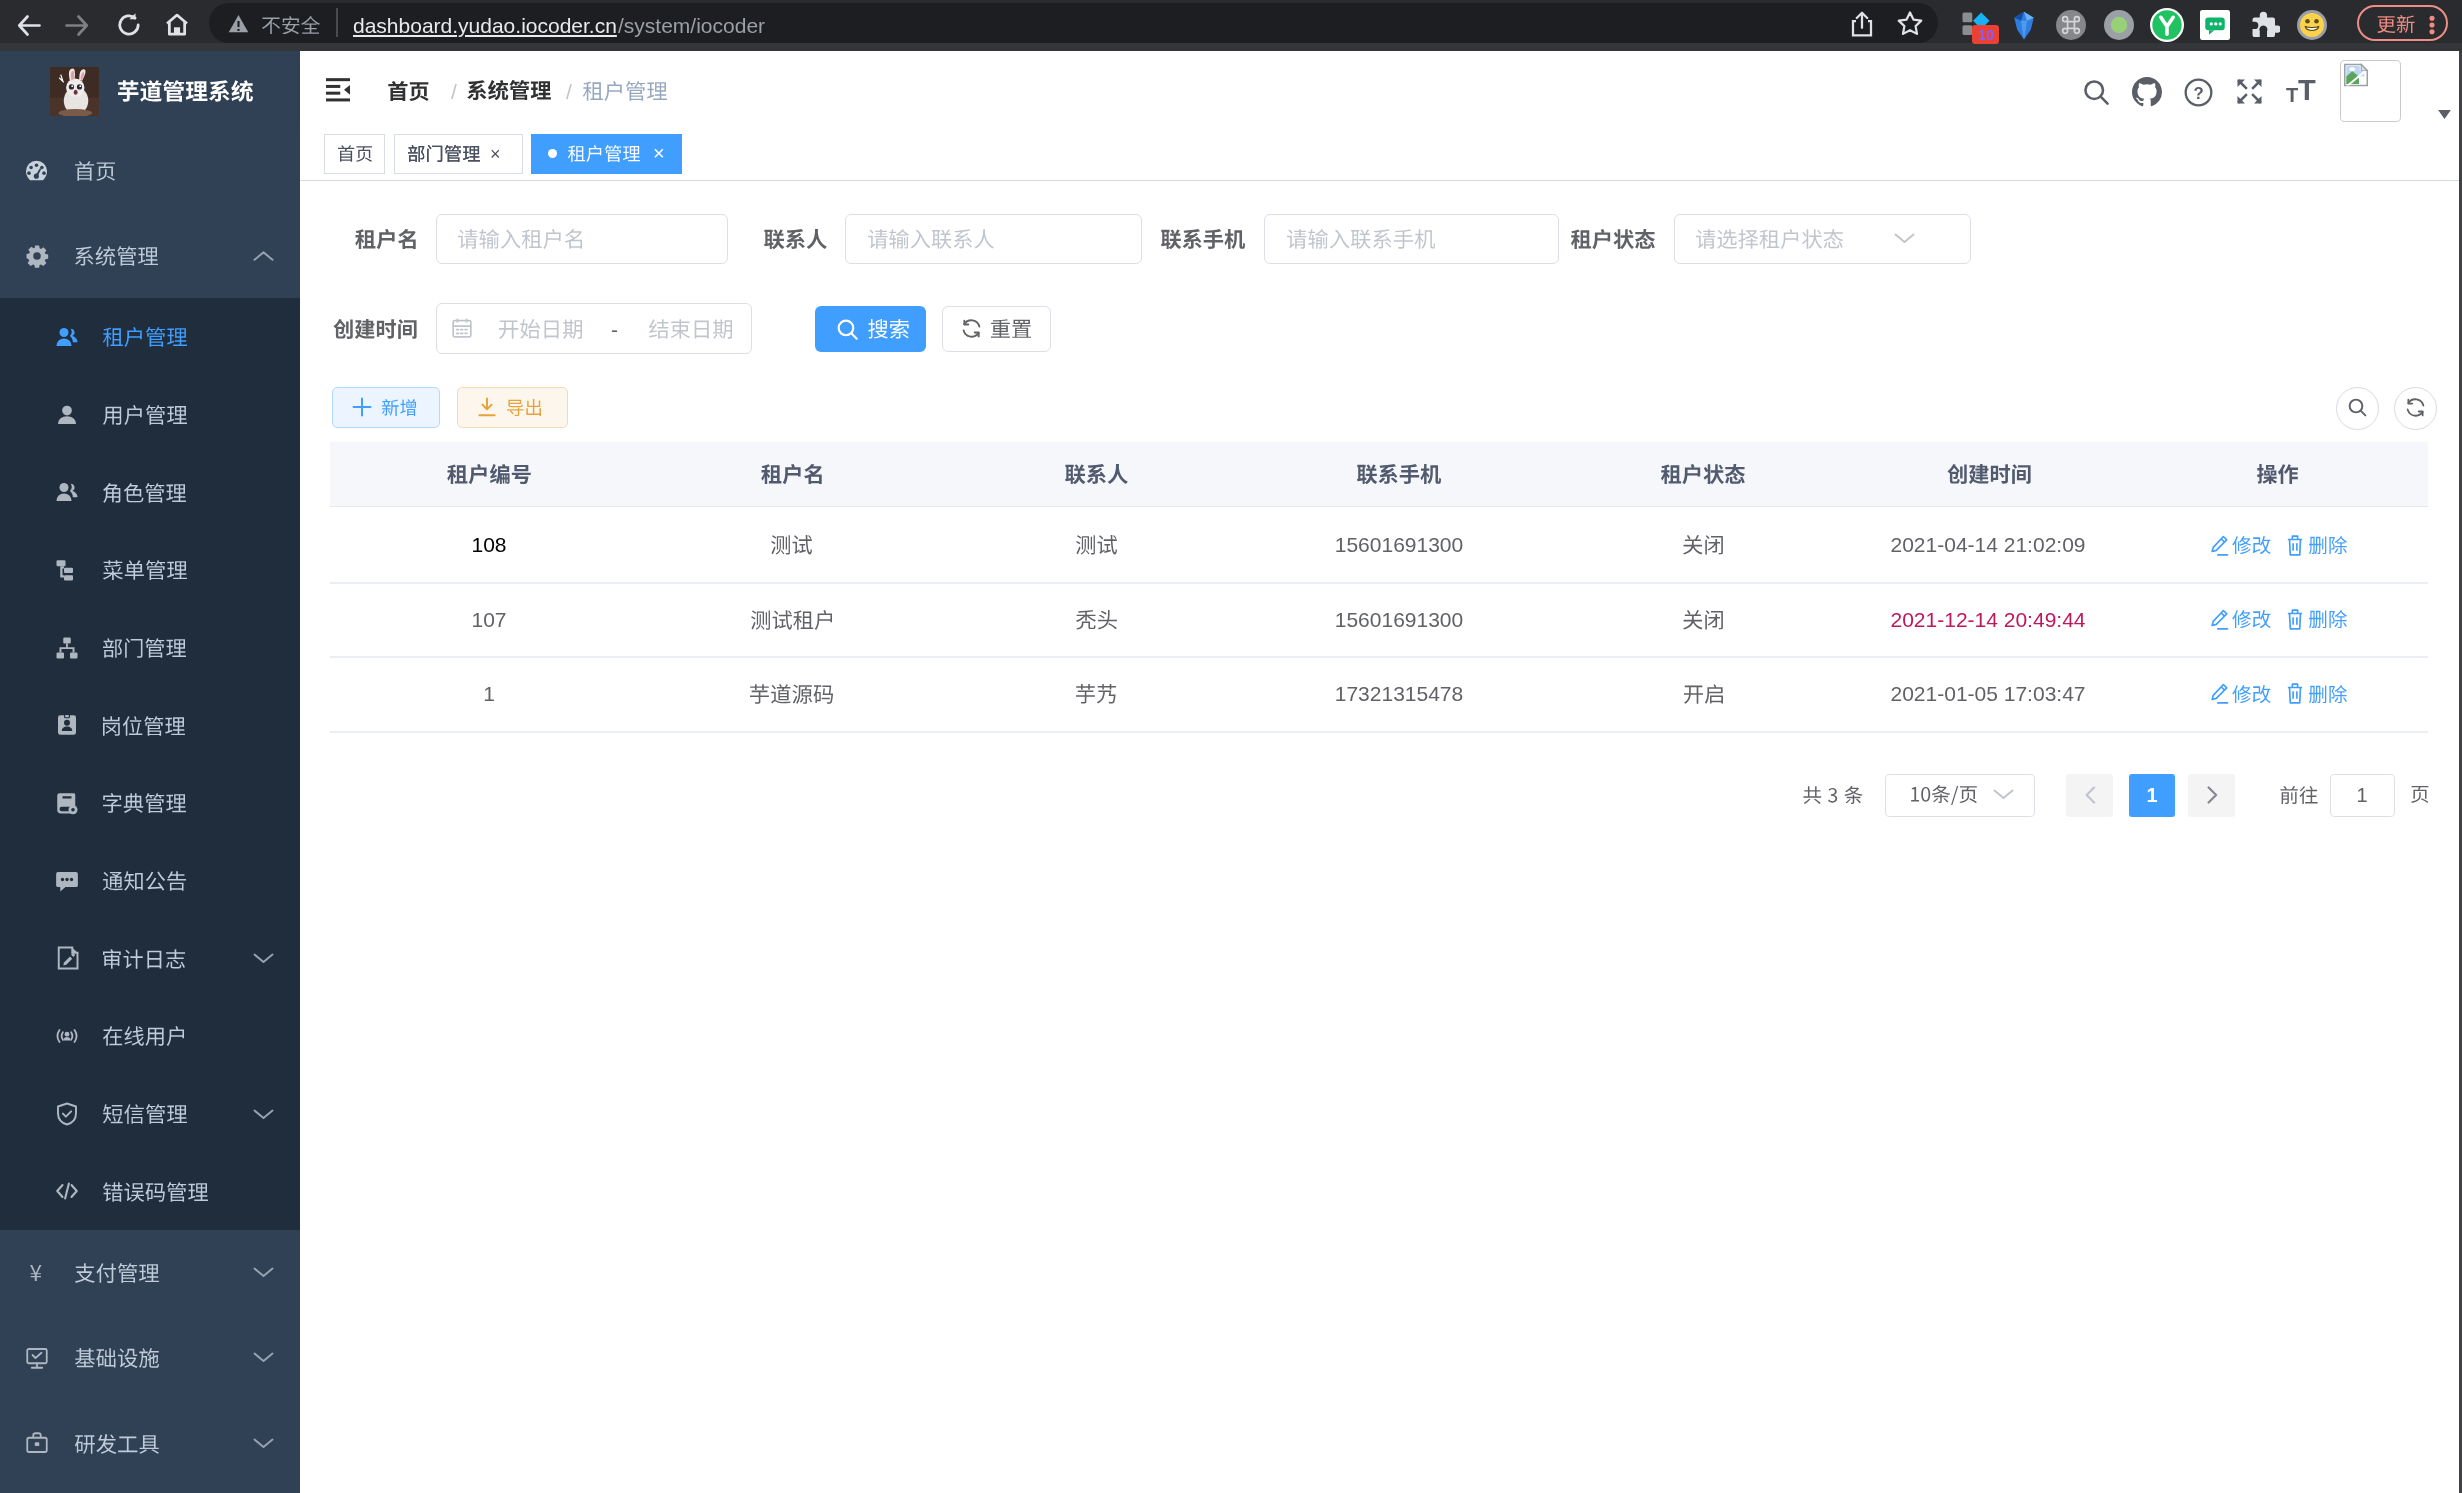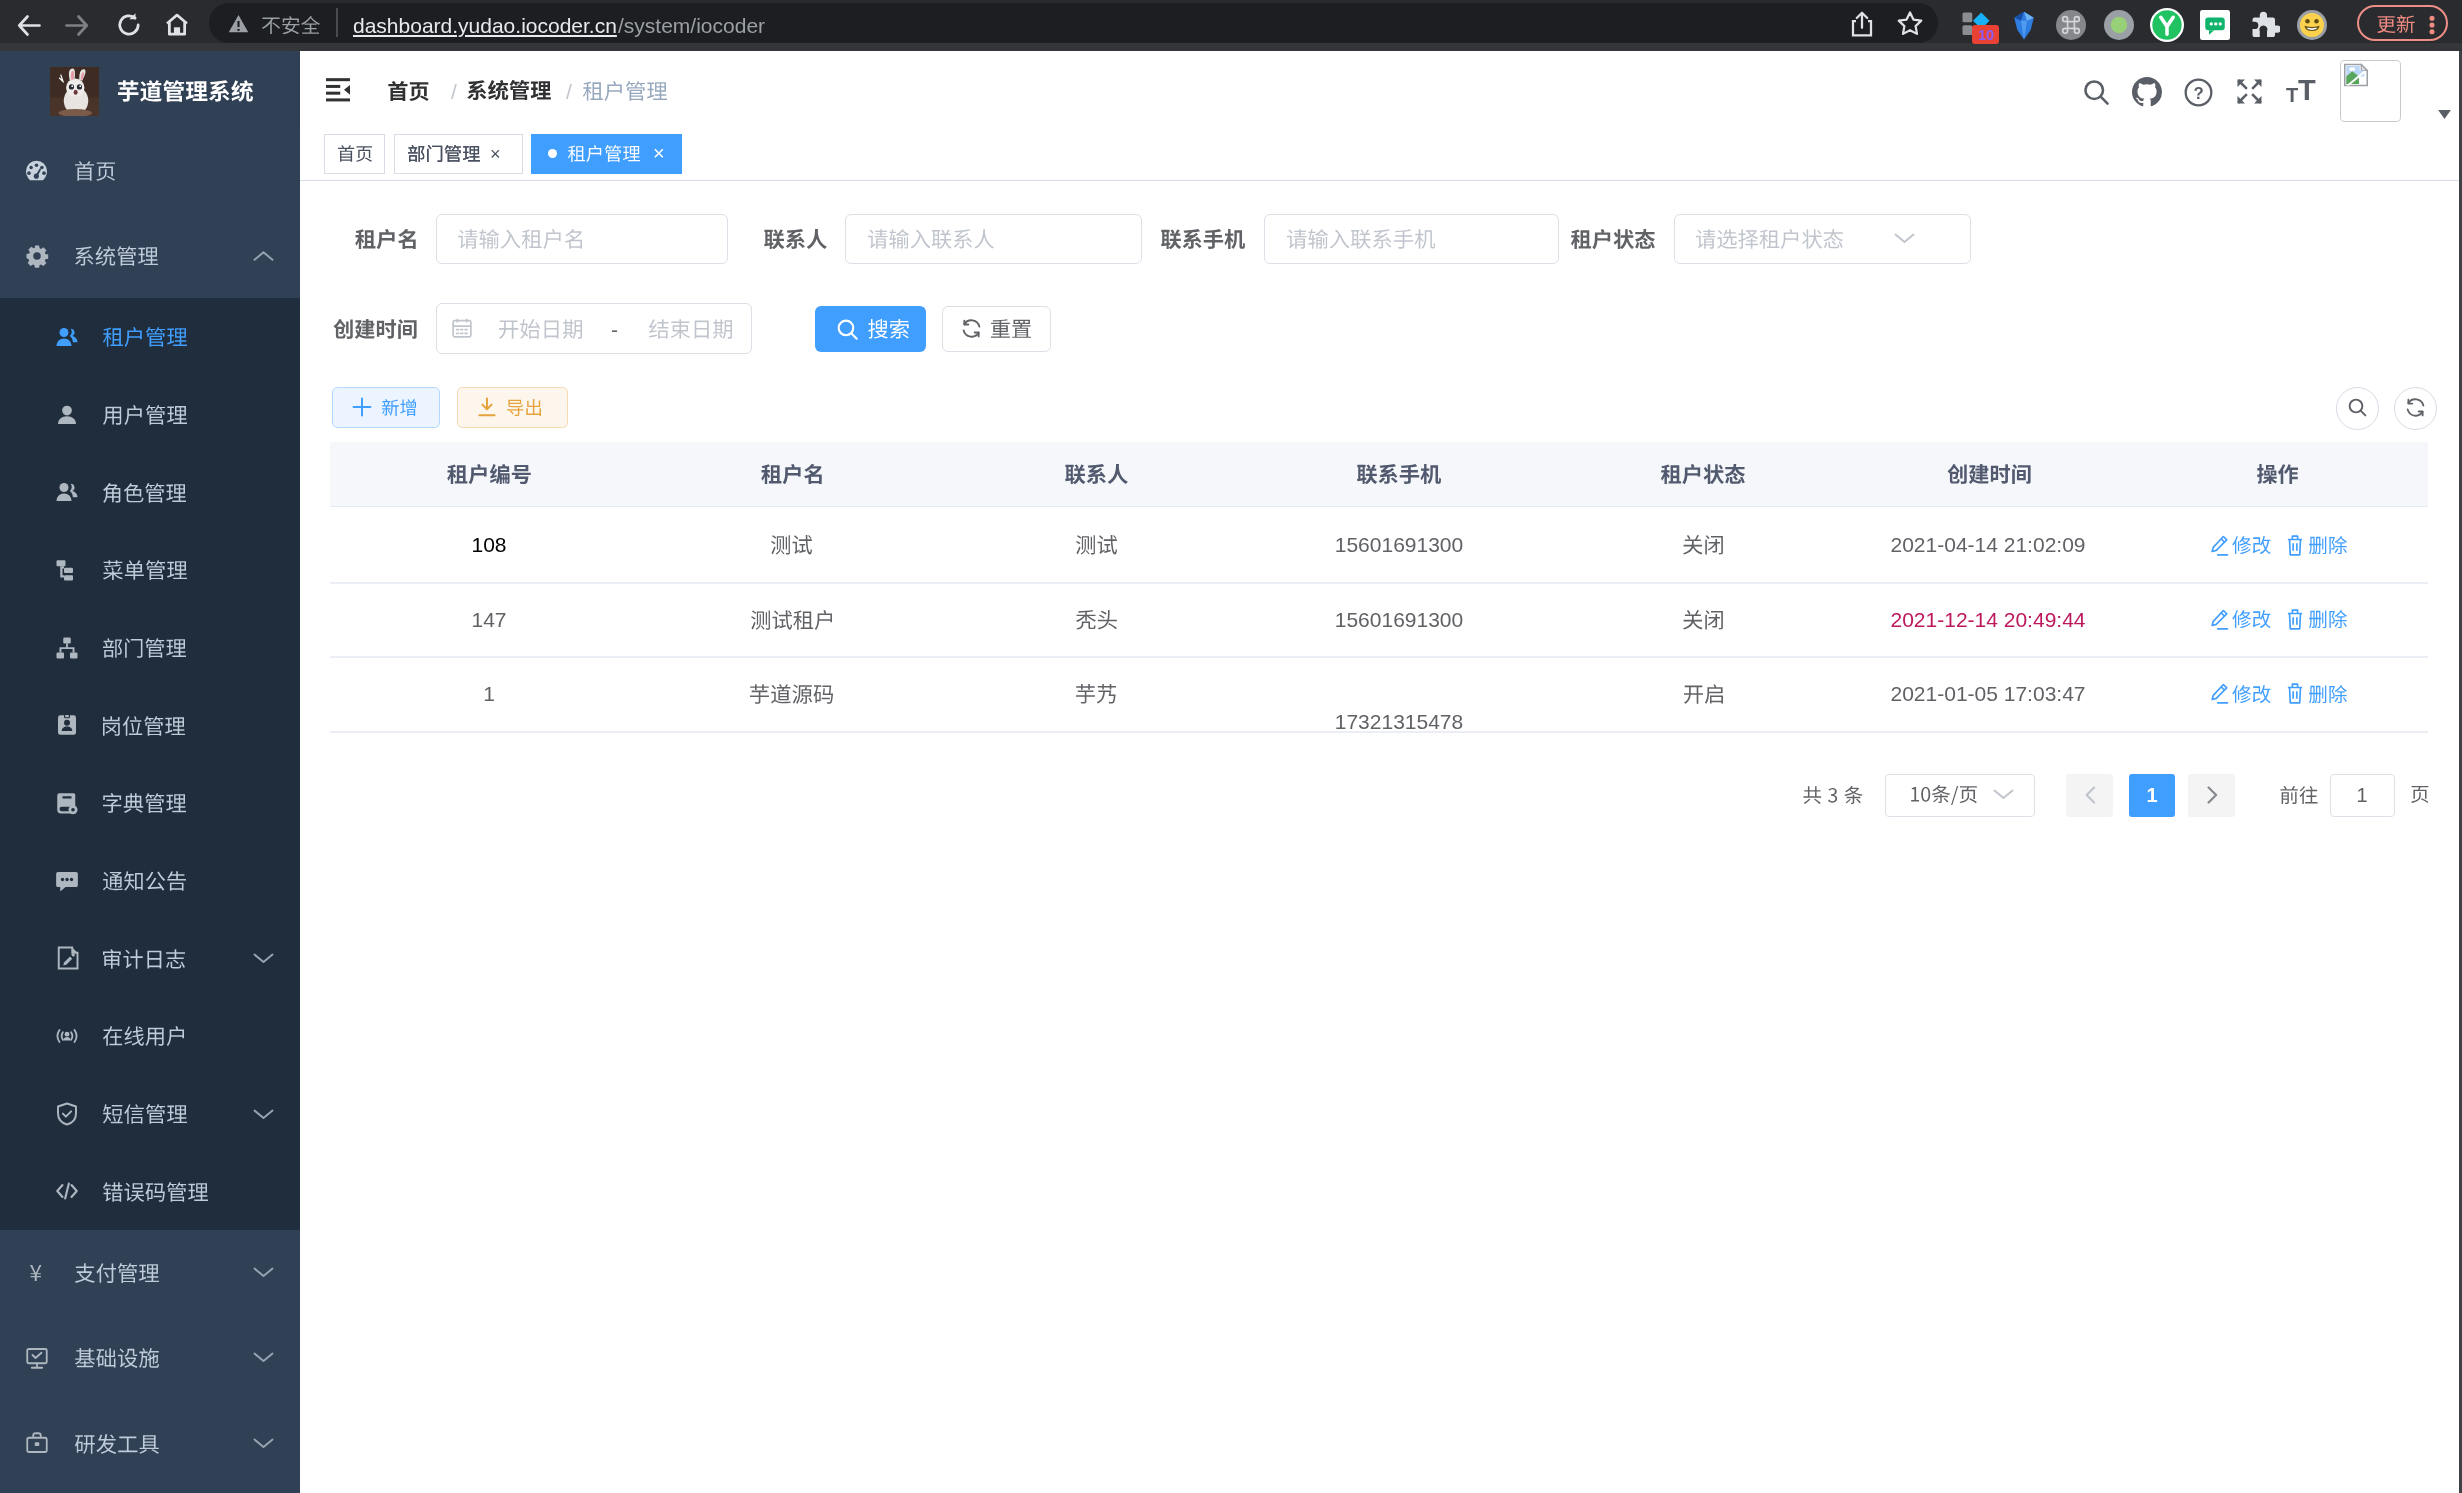--- a/index.html
+++ b/index.html
@@ -492,21 +492,21 @@
     <path d="M17.6 11.8C16.2 13.2 13.6 14.4 11.3 15.1C11.6 15.4 12.1 15.9 12.4 16.3C14.8 15.4 17.5 14.1 19.1 12.5ZM20.1 14.4C18.4 16.2 14.9 17.7 11.6 18.5C12 18.9 12.4 19.4 12.6 19.8C16.1 18.8 19.6 17.2 21.6 15ZM22.5 17.2C20.2 19.9 15.4 21.6 10.2 22.3C10.6 22.7 11 23.4 11.2 23.9C16.7 22.9 21.6 21 24.2 17.9ZM7.4 7.3L7.4 19.8L9.1 19.8L9.1 7.3ZM13.9 4.5L21.1 4.5C20.2 5.9 19 7.2 17.5 8.1C15.9 7 14.7 5.8 13.9 4.5ZM14.2 0C13.1 2.8 11.2 5.5 9.1 7.3C9.5 7.5 10.3 8.1 10.6 8.4C11.4 7.7 12.2 6.8 12.9 5.9C13.7 6.9 14.7 8 15.9 9C13.9 10.1 11.5 10.8 9.1 11.3C9.5 11.6 9.9 12.3 10.1 12.8C12.7 12.2 15.2 11.4 17.4 10.1C19.1 11.2 21.2 12 23.7 12.6C23.9 12.2 24.4 11.4 24.8 11.1C22.5 10.6 20.6 9.9 19 9.1C21 7.6 22.6 5.7 23.6 3.4L22.5 2.8L22.1 2.9L14.8 2.9C15.3 2.1 15.6 1.3 16 0.5ZM5.6 0.2C4.3 4.2 2.3 8.2 0 10.8C0.3 11.3 0.9 12.3 1 12.8C1.9 11.8 2.7 10.6 3.5 9.4L3.5 23.9L5.3 23.9L5.3 5.9C6.1 4.2 6.8 2.4 7.4 0.7ZM41.1 6.7L46.5 6.7C45.9 10.1 45.1 12.9 43.8 15.3C42.6 12.9 41.7 10 41 6.9ZM27.5 1.8L27.5 3.8L34.8 3.8L34.8 9.3L27.8 9.3L27.8 19.2C27.8 20.1 27.4 20.5 27 20.7C27.3 21.2 27.6 22.1 27.8 22.7C28.4 22.2 29.3 21.7 36.9 18.8C36.8 18.4 36.7 17.6 36.7 17L29.8 19.4L29.8 11.2L36.6 11.2L36.5 11.4C36.9 11.7 37.7 12.4 38 12.8C38.7 11.9 39.3 10.8 39.9 9.7C40.6 12.5 41.5 15 42.7 17.2C41.1 19.3 39.1 21 36.3 22.3C36.7 22.7 37.3 23.6 37.5 24.1C40.1 22.7 42.2 21.1 43.8 19C45.3 21 47.1 22.7 49.3 23.8C49.6 23.3 50.2 22.6 50.6 22.2C48.3 21.1 46.5 19.4 45 17.3C46.7 14.4 47.8 10.9 48.5 6.7L50.2 6.7L50.2 4.8L41.8 4.8C42.2 3.4 42.6 1.9 42.9 0.4L41 0C40.2 4.3 38.7 8.4 36.7 11.1L36.7 1.8Z" fill="#409eff"></path>
   </svg>
 <svg class="abs" style="left:2287px;top:535px" width="16" height="21" viewBox="0 0 21 28" fill="none" stroke="#409eff" stroke-width="2.2">
     <path d="M1 6h19M7 6V1.5h7V6M3.2 6l1 20.5h12.6l1-20.5" stroke-linejoin="round"></path>
     <path d="M8 11v10M13 11v10"></path>
   </svg>
 <svg class="t" style="left:2309px;top:536px" width="38" height="18.3" viewBox="0 0 50.3 24.1">
     <path d="M17.4 3.1L17.4 17.8L19 17.8L19 3.1ZM21.2 0.6L21.2 21.9C21.2 22.3 21.1 22.4 20.7 22.4C20.4 22.4 19.3 22.4 18 22.4C18.3 22.9 18.6 23.6 18.6 24.1C20.3 24.1 21.3 24 22 23.8C22.6 23.5 22.9 23 22.9 21.9L22.9 0.6ZM0.1 10.3L0.1 12.1L1.8 12.1L1.8 13.4C1.8 16.6 1.7 20.5 0 23.1C0.4 23.3 1.1 23.8 1.4 24.1C3.2 21.3 3.4 16.8 3.4 13.4L3.4 12.1L5.8 12.1L5.8 21.7C5.8 22 5.7 22.1 5.5 22.1C5.2 22.1 4.4 22.1 3.4 22.1C3.7 22.5 3.9 23.3 3.9 23.8C5.3 23.8 6.2 23.8 6.7 23.5C7.3 23.2 7.5 22.6 7.5 21.7L7.5 12.1L9.3 12.1L9.3 12.3C9.3 15.7 9.2 20.2 7.7 23.2C8.1 23.4 8.9 23.8 9.2 24.1C10.7 20.9 10.9 15.9 10.9 12.3L10.9 12.1L13.4 12.1L13.4 21.7C13.4 22 13.3 22.1 13 22.1C12.7 22.1 11.9 22.1 10.9 22.1C11.2 22.6 11.4 23.3 11.4 23.8C12.8 23.8 13.7 23.8 14.2 23.5C14.8 23.2 15 22.6 15 21.7L15 12.1L16.4 12.1L16.4 10.3L15 10.3L15 1L9.3 1L9.3 10.3L7.5 10.3L7.5 1L1.8 1L1.8 10.3ZM3.4 2.8L5.8 2.8L5.8 10.3L3.4 10.3ZM10.9 2.8L13.4 2.8L13.4 10.3L10.9 10.3ZM37.3 16.3C36.4 18.1 35.1 20.1 33.7 21.4C34.2 21.7 34.9 22.2 35.2 22.5C36.6 21.1 38 18.8 39.1 16.8ZM44.9 16.8C46.2 18.5 47.8 20.8 48.6 22.3L50.1 21.4C49.4 19.9 47.8 17.7 46.3 16.1ZM27 1.2L27 24L28.8 24L28.8 3L32.1 3C31.5 4.7 30.7 7 29.9 8.9C31.9 10.9 32.4 12.7 32.4 14.1C32.4 15 32.2 15.7 31.8 16C31.6 16.1 31.3 16.2 30.9 16.2C30.5 16.2 30 16.2 29.3 16.2C29.6 16.7 29.8 17.4 29.8 17.9C30.4 17.9 31.1 17.9 31.7 17.9C32.2 17.8 32.7 17.7 33.1 17.4C33.8 16.8 34.1 15.8 34.1 14.3C34.1 12.7 33.6 10.8 31.6 8.7C32.6 6.6 33.6 4.1 34.4 1.9L33.1 1.1L32.9 1.2ZM34.6 13.1L34.6 14.8L41.5 14.8L41.5 21.8C41.5 22.2 41.4 22.3 40.9 22.3C40.6 22.3 39.3 22.3 37.9 22.3C38.2 22.8 38.4 23.6 38.5 24.1C40.4 24.1 41.6 24 42.4 23.7C43.1 23.5 43.3 22.9 43.3 21.8L43.3 14.8L49.8 14.8L49.8 13.1L43.3 13.1L43.3 9.9L47.3 9.9L47.3 8.2L37.1 8.2L37.1 9.9L41.5 9.9L41.5 13.1ZM42.2 0C40.5 3.1 37.2 6.1 33.9 7.8C34.4 8.2 34.9 8.8 35.2 9.2C37.8 7.7 40.3 5.5 42.2 3C44.5 5.8 46.7 7.5 49 9C49.3 8.4 49.9 7.8 50.3 7.4C47.9 6.1 45.5 4.4 43.2 1.6L43.8 0.6Z" fill="#409eff"></path>
   </svg>
 <div class="abs" style="left:330px;top:656px;width:2098px;height:1.5px;background:#ebeef5"></div>
-<span class="s" style="left:489px;top:609px;font:400 21px 'Liberation Sans',sans-serif;color:#606266;line-height:21px;transform:translateX(-50%);">147</span>
+<span class="s" style="left:489px;top:609px;font:400 21px 'Liberation Sans',sans-serif;color:#606266;line-height:21px;transform:translateX(-50%);">107</span>
 <svg class="t" style="left:751px;top:610px" width="81" height="20" viewBox="0 0 106.6 26.1">
     <path d="M12.5 21.1C14 22.5 15.6 24.4 16.4 25.7L17.8 24.8C17 23.5 15.3 21.6 13.9 20.3ZM7.7 1.8L7.7 19.3L9.3 19.3L9.3 3.4L15.4 3.4L15.4 19.3L17.1 19.3L17.1 1.8ZM23.2 0.5L23.2 23.5C23.2 23.9 23 24 22.7 24C22.3 24.1 20.9 24.1 19.5 24C19.7 24.5 20 25.3 20.1 25.8C22 25.8 23.2 25.8 24 25.5C24.7 25.1 24.9 24.6 24.9 23.5L24.9 0.5ZM19.4 2.7L19.4 19.4L21.1 19.4L21.1 2.7ZM11.4 5.4L11.4 15.3C11.4 18.7 10.9 22.2 6.2 24.6C6.5 24.8 7 25.5 7.2 25.8C12.3 23.3 13 19.1 13 15.3L13 5.4ZM1.2 1.9C2.8 2.8 4.8 4.1 5.7 5L7 3.3C6 2.5 4 1.3 2.5 0.4ZM0 9.5C1.5 10.4 3.6 11.6 4.6 12.5L5.9 10.8C4.8 10 2.7 8.8 1.2 8ZM0.6 24.4L2.5 25.5C3.6 23 5 19.5 6 16.6L4.4 15.5C3.2 18.6 1.7 22.3 0.6 24.4ZM30.3 2C31.7 3.2 33.5 5 34.4 6.1L35.8 4.7C35 3.6 33.2 1.9 31.7 0.7ZM48.7 1.4C49.9 2.6 51.2 4.3 51.7 5.4L53.3 4.4C52.6 3.3 51.3 1.7 50.1 0.5ZM28.3 8.9L28.3 10.9L32.2 10.9L32.2 21C32.2 22.2 31.4 23 30.9 23.4C31.2 23.8 31.8 24.7 31.9 25.2C32.4 24.7 33.1 24.2 37.9 20.9C37.7 20.5 37.5 19.7 37.3 19.2L34.2 21.2L34.2 8.9ZM45.7 0.3L45.9 6L36.6 6L36.6 8L46 8C46.5 18.5 47.8 25.7 51.3 25.8C52.3 25.8 53.5 24.6 54 19.9C53.6 19.7 52.7 19.2 52.3 18.8C52.2 21.5 51.8 23.1 51.3 23.1C49.6 23 48.5 16.6 48 8L53.8 8L53.8 6L48 6C47.9 4.1 47.9 2.2 47.9 0.3ZM37 22L37.6 23.9C40 23.2 43 22.3 45.9 21.5L45.7 19.6L42.4 20.5L42.4 14L45 14L45 12.1L37.5 12.1L37.5 14L40.5 14L40.5 21.1ZM68.3 1.7L68.3 23L65.4 23L65.4 25L81.8 25L81.8 23L79.2 23L79.2 1.7ZM70.3 23L70.3 17.6L77 17.6L77 23ZM70.3 10.5L77 10.5L77 15.7L70.3 15.7ZM70.3 8.6L70.3 3.7L77 3.7L77 8.6ZM65.4 0.5C63.3 1.5 59.6 2.3 56.4 2.8C56.6 3.2 56.9 3.9 57 4.4C58.2 4.3 59.5 4.1 60.7 3.8L60.7 8L56.1 8L56.1 10L60.5 10C59.4 13.2 57.5 16.9 55.7 18.8C56.1 19.3 56.6 20.2 56.8 20.8C58.2 19 59.6 16.3 60.7 13.5L60.7 25.8L62.7 25.8L62.7 12.8C63.7 14.2 64.9 16.2 65.4 17.1L66.7 15.5C66.1 14.6 63.5 11.3 62.7 10.5L62.7 10L66.6 10L66.6 8L62.7 8L62.7 3.4C64.2 3.1 65.5 2.7 66.6 2.2ZM89.9 6.4L104.5 6.4L104.5 12.1L89.8 12.1L89.9 10.6ZM95.3 0.5C95.8 1.8 96.5 3.3 96.8 4.5L87.7 4.5L87.7 10.6C87.7 14.8 87.3 20.6 83.9 24.8C84.4 25 85.3 25.7 85.7 26.1C88.5 22.7 89.4 18.1 89.7 14L104.5 14L104.5 15.9L106.6 15.9L106.6 4.5L97.7 4.5L99 4.1C98.7 3 98 1.3 97.3 0Z" fill="#606266"></path>
   </svg>
 <svg class="t" style="left:1076px;top:610px" width="41" height="19.5" viewBox="0 0 53.6 25.6">
     <path d="M7.6 15.1C7.5 21.2 6.8 23 0.4 23.9C0.8 24.3 1.3 25.1 1.5 25.6C8 24.6 9.4 22.5 9.7 17L16.2 17L16.2 22.4C16.2 24.5 16.8 25.1 19.2 25.1C19.7 25.1 22.3 25.1 22.8 25.1C24.8 25.1 25.4 24.2 25.6 20.6C25 20.5 24.2 20.2 23.7 19.8C23.7 22.8 23.5 23.2 22.6 23.2C22 23.2 19.9 23.2 19.5 23.2C18.5 23.2 18.3 23.1 18.3 22.3L18.3 15.1ZM21.5 0C17.1 0.9 9.2 1.5 2.8 1.7C3 2.2 3.2 2.9 3.3 3.5C6 3.4 9 3.3 12 3.1L12 6.1L0.7 6.1L0.7 8L9.7 8C7.3 10.6 3.6 12.8 0 13.8C0.4 14.3 1.1 15 1.4 15.6C5.4 14.2 9.5 11.4 12 8.1L12 14.2L14.1 14.2L14.1 8C16.7 11.1 20.9 13.9 24.7 15.3C25.1 14.8 25.7 14 26.1 13.6C22.7 12.5 19 10.4 16.5 8L25.5 8L25.5 6.1L14.1 6.1L14.1 2.9C17.2 2.6 20.2 2.3 22.5 1.8ZM42.1 18.8C45.9 20.6 49.8 23.1 52.1 25.2L53.5 23.6C51.2 21.6 47.1 19.1 43.2 17.2ZM32.5 2.6C34.7 3.5 37.5 4.9 38.8 6.1L40.1 4.4C38.7 3.2 35.8 1.9 33.6 1.1ZM29.9 7.7C32.2 8.6 34.9 10.2 36.3 11.3L37.6 9.7C36.2 8.5 33.4 7.1 31.2 6.2ZM28.7 12.7L28.7 14.7L40.6 14.7C39.1 19 35.8 22 28.6 23.7C29.1 24.2 29.7 25 29.9 25.5C37.8 23.5 41.3 19.8 42.8 14.7L53.6 14.7L53.6 12.7L43.3 12.7C44 9.1 44 4.9 44 0.1L41.9 0.1C41.9 5 41.9 9.2 41.1 12.7Z" fill="#606266"></path>
   </svg>
 <span class="s" style="left:1399px;top:609px;font:400 21px 'Liberation Sans',sans-serif;color:#606266;line-height:21px;transform:translateX(-50%);">15601691300</span>
 <svg class="t" style="left:1683px;top:610px" width="40" height="19.5" viewBox="0 0 52.2 25.6">
     <path d="M4.9 1C6.1 2.5 7.3 4.5 7.7 5.9L2.3 5.9L2.3 8L11.6 8L11.6 11.4C11.6 11.9 11.5 12.4 11.5 12.9L0.6 12.9L0.6 15L11.1 15C10.2 18 7.5 21.3 0 23.8C0.6 24.2 1.3 25.1 1.5 25.6C8.7 23.1 11.8 19.9 13.1 16.6C15.4 20.9 19.1 24 24.1 25.5C24.4 24.8 25 23.9 25.5 23.4C20.4 22.2 16.6 19.2 14.5 15L24.8 15L24.8 12.9L13.9 12.9L13.9 11.4L13.9 8L23.3 8L23.3 5.9L17.8 5.9C18.8 4.3 19.9 2.4 20.8 0.8L18.6 0C17.9 1.7 16.6 4.2 15.5 5.9L7.8 5.9L9.6 4.8C9.1 3.5 7.9 1.6 6.7 0.1ZM29.1 6.2L29.1 25.6L31.2 25.6L31.2 6.2ZM29.6 1.2C30.9 2.5 32.4 4.2 33 5.4L34.8 4.2C34.1 3.1 32.5 1.4 31.2 0.2ZM42.4 5.3L42.4 9.1L33.4 9.1L33.4 11.1L41.2 11.1C39.3 14.1 36 17.1 32.1 19C32.6 19.3 33.3 20 33.6 20.5C37.2 18.6 40.2 15.9 42.4 12.9L42.4 20.6C42.4 21 42.3 21.1 41.8 21.1C41.4 21.1 39.8 21.1 38.1 21.1C38.4 21.7 38.8 22.6 38.8 23.1C41.1 23.1 42.5 23.1 43.4 22.8C44.3 22.5 44.6 21.9 44.6 20.6L44.6 11.1L48.5 11.1L48.5 9.1L44.6 9.1L44.6 5.3ZM36.6 1.4L36.6 3.4L50.1 3.4L50.1 23C50.1 23.4 50 23.5 49.6 23.5C49.3 23.5 47.9 23.5 46.6 23.5C46.9 24 47.2 24.9 47.3 25.5C49.2 25.5 50.4 25.4 51.2 25.1C51.9 24.8 52.2 24.2 52.2 23L52.2 1.4Z" fill="#606266"></path>
   </svg>
@@ -527,21 +527,21 @@
     <path d="M17.4 3.1L17.4 17.8L19 17.8L19 3.1ZM21.2 0.6L21.2 21.9C21.2 22.3 21.1 22.4 20.7 22.4C20.4 22.4 19.3 22.4 18 22.4C18.3 22.9 18.6 23.6 18.6 24.1C20.3 24.1 21.3 24 22 23.8C22.6 23.5 22.9 23 22.9 21.9L22.9 0.6ZM0.1 10.3L0.1 12.1L1.8 12.1L1.8 13.4C1.8 16.6 1.7 20.5 0 23.1C0.4 23.3 1.1 23.8 1.4 24.1C3.2 21.3 3.4 16.8 3.4 13.4L3.4 12.1L5.8 12.1L5.8 21.7C5.8 22 5.7 22.1 5.5 22.1C5.2 22.1 4.4 22.1 3.4 22.1C3.7 22.5 3.9 23.3 3.9 23.8C5.3 23.8 6.2 23.8 6.7 23.5C7.3 23.2 7.5 22.6 7.5 21.7L7.5 12.1L9.3 12.1L9.3 12.3C9.3 15.7 9.2 20.2 7.7 23.2C8.1 23.4 8.9 23.8 9.2 24.1C10.7 20.9 10.9 15.9 10.9 12.3L10.9 12.1L13.4 12.1L13.4 21.7C13.4 22 13.3 22.1 13 22.1C12.7 22.1 11.9 22.1 10.9 22.1C11.2 22.6 11.4 23.3 11.4 23.8C12.8 23.8 13.7 23.8 14.2 23.5C14.8 23.2 15 22.6 15 21.7L15 12.1L16.4 12.1L16.4 10.3L15 10.3L15 1L9.3 1L9.3 10.3L7.5 10.3L7.5 1L1.8 1L1.8 10.3ZM3.4 2.8L5.8 2.8L5.8 10.3L3.4 10.3ZM10.9 2.8L13.4 2.8L13.4 10.3L10.9 10.3ZM37.3 16.3C36.4 18.1 35.1 20.1 33.7 21.4C34.2 21.7 34.9 22.2 35.2 22.5C36.6 21.1 38 18.8 39.1 16.8ZM44.9 16.8C46.2 18.5 47.8 20.8 48.6 22.3L50.1 21.4C49.4 19.9 47.8 17.7 46.3 16.1ZM27 1.2L27 24L28.8 24L28.8 3L32.1 3C31.5 4.7 30.7 7 29.9 8.9C31.9 10.9 32.4 12.7 32.4 14.1C32.4 15 32.2 15.7 31.8 16C31.6 16.1 31.3 16.2 30.9 16.2C30.5 16.2 30 16.2 29.3 16.2C29.6 16.7 29.8 17.4 29.8 17.9C30.4 17.9 31.1 17.9 31.7 17.9C32.2 17.8 32.7 17.7 33.1 17.4C33.8 16.8 34.1 15.8 34.1 14.3C34.1 12.7 33.6 10.8 31.6 8.7C32.6 6.6 33.6 4.1 34.4 1.9L33.1 1.1L32.9 1.2ZM34.6 13.1L34.6 14.8L41.5 14.8L41.5 21.8C41.5 22.2 41.4 22.3 40.9 22.3C40.6 22.3 39.3 22.3 37.9 22.3C38.2 22.8 38.4 23.6 38.5 24.1C40.4 24.1 41.6 24 42.4 23.7C43.1 23.5 43.3 22.9 43.3 21.8L43.3 14.8L49.8 14.8L49.8 13.1L43.3 13.1L43.3 9.9L47.3 9.9L47.3 8.2L37.1 8.2L37.1 9.9L41.5 9.9L41.5 13.1ZM42.2 0C40.5 3.1 37.2 6.1 33.9 7.8C34.4 8.2 34.9 8.8 35.2 9.2C37.8 7.7 40.3 5.5 42.2 3C44.5 5.8 46.7 7.5 49 9C49.3 8.4 49.9 7.8 50.3 7.4C47.9 6.1 45.5 4.4 43.2 1.6L43.8 0.6Z" fill="#409eff"></path>
   </svg>
 <div class="abs" style="left:330px;top:731px;width:2098px;height:1.5px;background:#ebeef5"></div>
 <span class="s" style="left:489px;top:683px;font:400 21px 'Liberation Sans',sans-serif;color:#606266;line-height:21px;transform:translateX(-50%);">1</span>
 <svg class="t" style="left:750px;top:684px" width="83" height="20" viewBox="0 0 108.7 25.9">
     <path d="M16 0.1L16 3L8.7 3L8.7 0.1L6.6 0.1L6.6 3L0.2 3L0.2 4.9L6.6 4.9L6.6 7.7L8.7 7.7L8.7 4.9L16 4.9L16 7.7L18.1 7.7L18.1 4.9L24.6 4.9L24.6 3L18.1 3L18.1 0.1ZM0 14.8L0 16.8L11.5 16.8L11.5 23.1C11.5 23.5 11.3 23.7 10.8 23.7C10.2 23.7 8.2 23.7 6.1 23.7C6.5 24.2 6.8 25.1 6.9 25.8C9.5 25.8 11.3 25.7 12.2 25.4C13.2 25.1 13.6 24.4 13.6 23.1L13.6 16.8L24.8 16.8L24.8 14.8L13.6 14.8L13.6 10.5L22.8 10.5L22.8 8.5L2.2 8.5L2.2 10.5L11.5 10.5L11.5 14.8ZM28.2 2.2C29.7 3.6 31.4 5.7 32.2 6.9L33.9 5.8C33.1 4.5 31.3 2.5 29.8 1.2ZM39.1 13.3L48.5 13.3L48.5 15.7L39.1 15.7ZM39.1 17.2L48.5 17.2L48.5 19.5L39.1 19.5ZM39.1 9.5L48.5 9.5L48.5 11.8L39.1 11.8ZM37.2 7.9L37.2 21.1L50.6 21.1L50.6 7.9L43.9 7.9C44.2 7.2 44.5 6.4 44.9 5.6L52.9 5.6L52.9 3.8L47.7 3.8C48.4 2.9 49.1 1.8 49.7 0.7L47.7 0.1C47.2 1.2 46.3 2.7 45.6 3.8L40.3 3.8L41.8 3.1C41.4 2.3 40.5 0.9 39.7 0L38 0.8C38.7 1.7 39.5 2.9 39.9 3.8L35.1 3.8L35.1 5.6L42.5 5.6C42.4 6.3 42.1 7.2 41.9 7.9ZM33.7 10.1L27.8 10.1L27.8 12.1L31.7 12.1L31.7 20.8C30.5 21.2 29 22.4 27.6 23.8L28.9 25.5C30.3 23.8 31.8 22.3 32.8 22.3C33.4 22.3 34.3 23.2 35.5 23.8C37.4 24.9 39.8 25.2 43.1 25.2C45.8 25.2 50.7 25.1 52.8 24.9C52.8 24.3 53.1 23.4 53.3 22.9C50.6 23.2 46.5 23.4 43.2 23.4C40.1 23.4 37.7 23.2 35.9 22.2C34.9 21.6 34.3 21.1 33.7 20.8ZM69.4 12.2L78 12.2L78 14.7L69.4 14.7ZM69.4 8.3L78 8.3L78 10.7L69.4 10.7ZM68.5 17.9C67.7 19.8 66.5 21.7 65.2 23.1C65.7 23.4 66.5 23.9 66.9 24.2C68.1 22.7 69.5 20.5 70.4 18.4ZM76.5 18.4C77.6 20.2 78.9 22.5 79.5 23.9L81.5 23C80.8 21.7 79.4 19.4 78.3 17.7ZM56.8 1.9C58.4 2.9 60.5 4.2 61.5 5.1L62.8 3.4C61.7 2.6 59.6 1.3 58.1 0.4ZM55.5 9.4C57 10.3 59.1 11.6 60.2 12.4L61.4 10.8C60.3 10 58.2 8.8 56.7 8ZM56.1 24.3L57.9 25.5C59.3 22.8 60.8 19.4 62 16.4L60.3 15.2C59.1 18.4 57.3 22.1 56.1 24.3ZM63.9 1.5L63.9 9.2C63.9 13.8 63.6 20.1 60.4 24.6C60.9 24.9 61.8 25.4 62.1 25.8C65.5 21.1 65.9 14.1 65.9 9.2L65.9 3.4L81 3.4L81 1.5ZM72.6 3.8C72.4 4.6 72.1 5.7 71.8 6.6L67.5 6.6L67.5 16.3L72.6 16.3L72.6 23.6C72.6 23.9 72.5 24.1 72.1 24.1C71.8 24.1 70.5 24.1 69.2 24.1C69.5 24.6 69.7 25.3 69.8 25.8C71.7 25.9 72.9 25.9 73.6 25.6C74.4 25.3 74.6 24.7 74.6 23.7L74.6 16.3L80 16.3L80 6.6L73.8 6.6C74.2 5.9 74.6 5.1 74.9 4.3ZM93.9 17.9L93.9 19.8L104.6 19.8L104.6 17.9ZM96.2 5.4C96 8.2 95.6 12 95.2 14.2L95.8 14.2L106.6 14.2C106 20.4 105.4 22.8 104.7 23.6C104.4 23.9 104.1 23.9 103.6 23.9C103.1 23.9 101.9 23.9 100.5 23.7C100.9 24.3 101.1 25.1 101.1 25.7C102.5 25.8 103.7 25.8 104.5 25.7C105.3 25.6 105.8 25.5 106.4 24.8C107.4 23.8 108 20.9 108.7 13.3C108.7 13 108.7 12.4 108.7 12.4L105.3 12.4C105.7 8.9 106.1 4.7 106.4 1.8L104.9 1.7L104.6 1.8L94.8 1.8L94.8 3.7L104.2 3.7C104 6.2 103.6 9.6 103.3 12.4L97.4 12.4C97.7 10.3 98 7.7 98.1 5.6ZM83.8 1.6L83.8 3.5L87.2 3.5C86.5 7.8 85.2 11.8 83.2 14.4C83.6 15 84 16.2 84.2 16.7C84.7 16 85.2 15.3 85.7 14.4L85.7 24.6L87.5 24.6L87.5 22.3L92.6 22.3L92.6 10.2L87.5 10.2C88.2 8.1 88.8 5.9 89.3 3.5L93.4 3.5L93.4 1.6ZM87.5 12.1L90.8 12.1L90.8 20.5L87.5 20.5Z" fill="#606266"></path>
   </svg>
 <svg class="t" style="left:1076px;top:684px" width="40" height="19.5" viewBox="0 0 52.4 25.6">
     <path d="M16 0L16 2.9L8.7 2.9L8.7 0L6.6 0L6.6 2.9L0.2 2.9L0.2 4.8L6.6 4.8L6.6 7.6L8.7 7.6L8.7 4.8L16 4.8L16 7.6L18.1 7.6L18.1 4.8L24.6 4.8L24.6 2.9L18.1 2.9L18.1 0ZM0 14.7L0 16.7L11.5 16.7L11.5 23C11.5 23.4 11.3 23.6 10.8 23.6C10.2 23.6 8.2 23.6 6.1 23.5C6.5 24.1 6.8 25 6.9 25.6C9.5 25.6 11.3 25.6 12.2 25.3C13.2 24.9 13.6 24.3 13.6 23L13.6 16.7L24.8 16.7L24.8 14.7L13.6 14.7L13.6 10.4L22.8 10.4L22.8 8.4L2.2 8.4L2.2 10.4L11.5 10.4L11.5 14.7ZM44.2 0L44.2 2.6L36.5 2.6L36.5 0L34.5 0L34.5 2.6L28.4 2.6L28.4 4.5L34.5 4.5L34.5 7.2L36.5 7.2L36.5 4.5L44.2 4.5L44.2 7.2L46.3 7.2L46.3 4.5L52.4 4.5L52.4 2.6L46.3 2.6L46.3 0ZM29.4 8.5L29.4 10.5L35.7 10.5C35.2 16 34 21.3 27.3 23.9C27.8 24.2 28.4 25 28.6 25.5C35.8 22.5 37.3 16.7 37.9 10.5L43.9 10.5C43.6 12.3 43.2 14.3 42.8 15.7L49.6 15.7C49.1 20.6 48.6 22.7 47.9 23.3C47.6 23.5 47.3 23.6 46.7 23.6C46.1 23.6 44.4 23.6 42.7 23.4C43.1 24 43.4 24.9 43.4 25.5C45.1 25.6 46.6 25.6 47.5 25.5C48.4 25.5 49 25.3 49.6 24.7C50.6 23.7 51.2 21.1 51.8 14.7C51.9 14.4 51.9 13.7 51.9 13.7L45.3 13.7C45.6 12.1 46 10.2 46.3 8.5Z" fill="#606266"></path>
   </svg>
-<span class="s" style="left:1399px;top:711px;font:400 21px 'Liberation Sans',sans-serif;color:#606266;line-height:21px;transform:translateX(-50%);">17321315478</span>
+<span class="s" style="left:1399px;top:683px;font:400 21px 'Liberation Sans',sans-serif;color:#606266;line-height:21px;transform:translateX(-50%);">17321315478</span>
 <svg class="t" style="left:1684px;top:684px" width="39" height="20" viewBox="0 0 51.4 25.9">
     <path d="M16.7 3.9L16.7 11.8L8.9 11.8L8.9 10.6L8.9 3.9ZM0 11.8L0 13.9L6.6 13.9C6.2 17.7 4.8 21.4 0.1 24.3C0.6 24.7 1.4 25.4 1.7 25.9C6.9 22.6 8.4 18.3 8.8 13.9L16.7 13.9L16.7 25.8L18.9 25.8L18.9 13.9L25.1 13.9L25.1 11.8L18.9 11.8L18.9 3.9L24.2 3.9L24.2 1.8L1 1.8L1 3.9L6.7 3.9L6.7 10.6L6.7 11.8ZM34.3 14.8L34.3 25.6L36.3 25.6L36.3 23.9L49.2 23.9L49.2 25.6L51.4 25.6L51.4 14.8ZM36.3 22L36.3 16.8L49.2 16.8L49.2 22ZM38.8 0.6C39.3 1.6 40 3 40.4 4L30.9 4L30.9 10.8C30.9 14.9 30.5 20.4 27.6 24.4C28 24.7 28.9 25.4 29.3 25.8C32.2 21.9 32.9 16.2 33 11.8L50.9 11.8L50.9 4L41.7 4L42.6 3.7C42.3 2.7 41.5 1.1 40.7 0ZM33 6L48.7 6L48.7 9.9L33 9.9Z" fill="#606266"></path>
   </svg>
 <span class="s" style="left:1988px;top:683px;font:400 21px 'Liberation Sans',sans-serif;color:#606266;line-height:21px;transform:translateX(-50%);">2021-01-05 17:03:47</span>
 <svg class="abs" style="left:2211px;top:682px" width="18" height="23" viewBox="0 0 24 30" fill="none" stroke="#409eff" stroke-width="2.2">
     <path d="M16.5 3 21 7.5 7 21.5 1.5 23 3 17.5z" stroke-linejoin="round"></path>
     <path d="M13.5 6 18 10.5"></path>
     <path d="M9 27.5h13" stroke-linecap="round"></path>
   </svg>
 <svg class="t" style="left:2232px;top:685px" width="39" height="18.3" viewBox="0 0 50.6 24.1">

